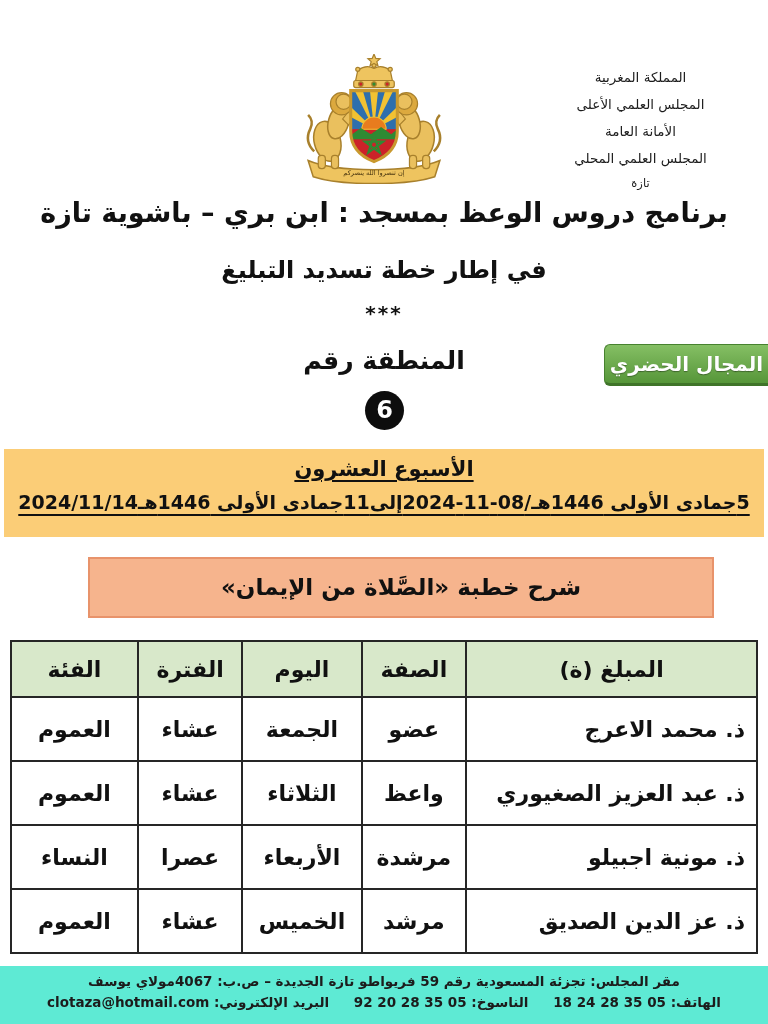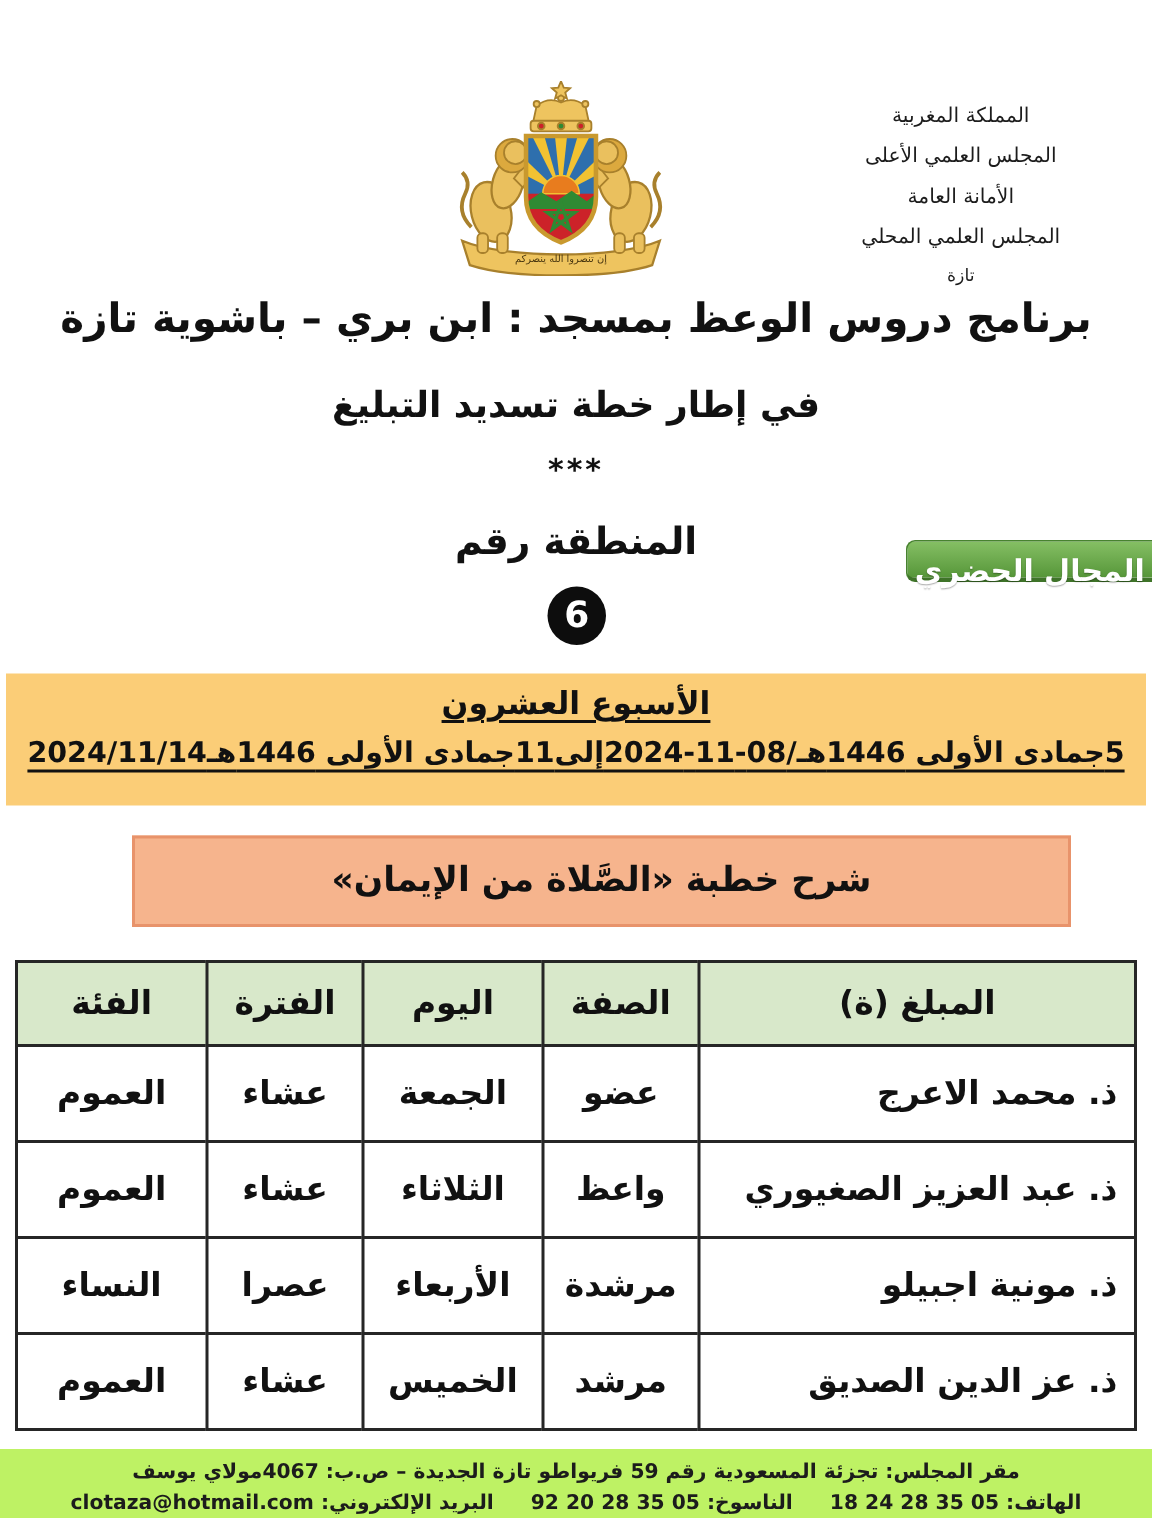--- a/index.html
+++ b/index.html
@@ -20,21 +20,21 @@
             font-size:24px; font-weight:bold; }
   .stars  { position:absolute; top:301px; left:0; width:100%; text-align:center;
             font-size:20px; font-weight:bold; letter-spacing:2px; }
 
   .zone-label { position:absolute; top:346px; left:0; width:100%; text-align:center;
                 font-size:25px; font-weight:bold; }
   .zone-circle { position:absolute; top:391px; left:365px; width:39px; height:39px;
                  background:#0d0d0d; border-radius:50%; color:#fff; text-align:center;
                  line-height:39px; font-size:24px; font-weight:bold; }
 
-  .badge { position:absolute; top:360px; right:0; width:164px; height:28px;
+  .badge { position:absolute; top:344px; right:0; width:164px; height:42px;
            background:linear-gradient(#85bf64,#569639); border:1px solid #47822f; border-right:none;
            border-bottom:3px solid #3f7429; border-radius:6px 0 0 6px;
            color:#fff; font-size:20px; font-weight:bold; text-align:center; line-height:38px;
            text-shadow:0 1px 1px rgba(0,0,0,.35); }
 
   .week-banner { position:absolute; top:449px; left:4px; width:760px; height:88px;
                  background:#fbcd77; text-align:center; padding-top:8px; }
   .week-title { font-size:21px; font-weight:bold; text-decoration:underline;
                 text-underline-offset:4px; text-decoration-thickness:2px; }
   .week-range { margin-top:10px; font-size:19px; font-weight:bold; text-decoration:underline;
@@ -46,22 +46,22 @@
 
   
   table.schedule { position:absolute; top:640px; right:10px; width:748px;
                    border-collapse:collapse; table-layout:fixed; }
   .schedule th, .schedule td { border:2px solid #262626; font-weight:bold; }
   .schedule th { height:56px; background:#d8e8ca; font-size:22px; text-align:center; }
   .schedule td { height:64px; font-size:22px; text-align:center; background:#fff; }
   .schedule td.name { text-align:right; padding-right:11px; }
 
   
-  .footer { position:absolute; top:966px; left:0; width:768px; height:46px;
-            background:#bef264; text-align:center; font-size:13.5px; font-weight:bold;
+  .footer { position:absolute; top:966px; left:0; width:768px; height:58px;
+            background:#5eead4; text-align:center; font-size:13.5px; font-weight:bold;
             color:#1c1c1c; padding-top:7px; }
   .footer .line2 { margin-top:5px; }
   .footer .seg { margin:0 10px; white-space:nowrap; }
 </style>
 </head>
 <body>
 
 <div class="page">
 
   <div class="org-block">

